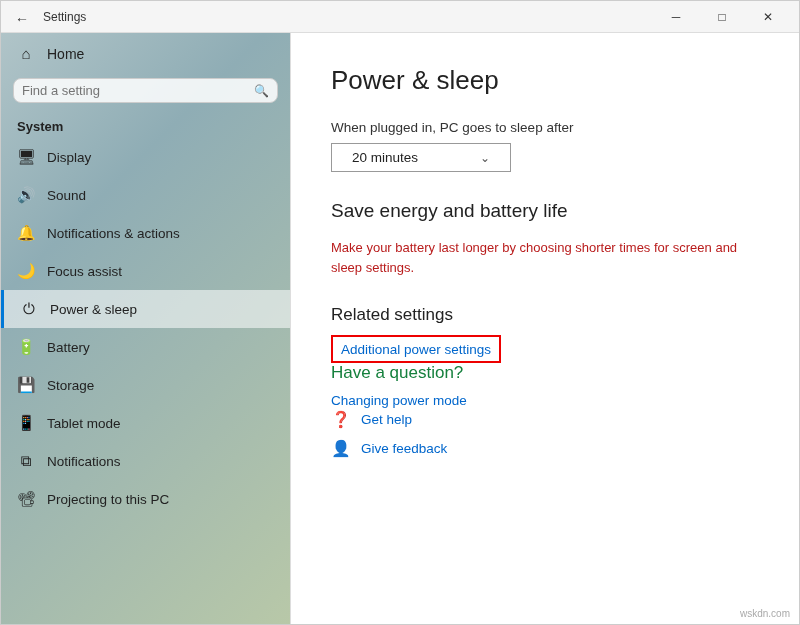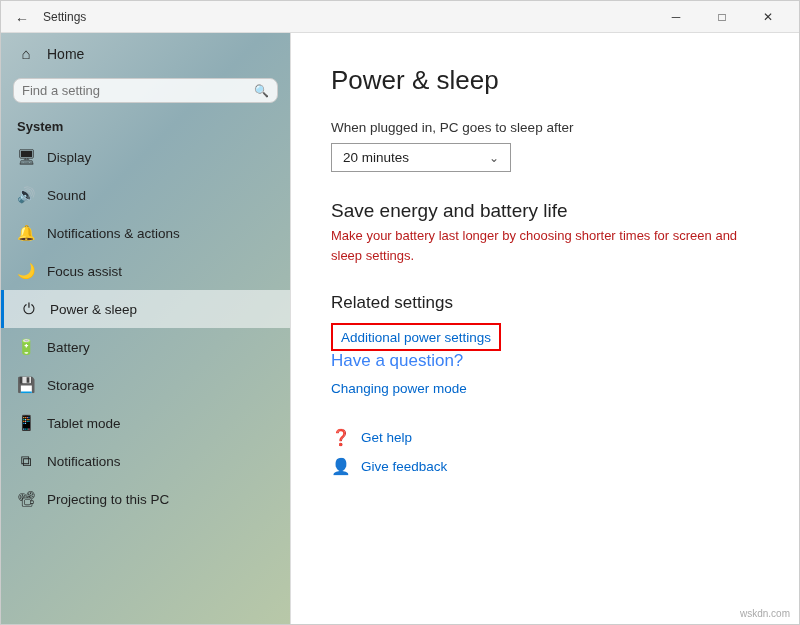--- a/index.html
+++ b/index.html
@@ -153,36 +153,36 @@
       margin-bottom: 8px;
     }
     .dropdown-wrapper {
       margin-bottom: 28px;
     }
     .dropdown {
       display: flex;
       align-items: center;
       justify-content: space-between;
       border: 1px solid #999;
-      padding: 6px 11px;
+      padding: 6px 20px;
       width: 180px;
       cursor: pointer;
       background: #fff;
       font-size: 13.5px;
       color: #222;
     }
     .dropdown-arrow {
       font-size: 12px;
       color: #555;
     }
     .section-title {
       font-size: 19px;
       font-weight: 400;
       color: #222;
-      margin-bottom: 4px;
+      margin-bottom: 16px;
     }
     .section-desc {
       font-size: 13px;
       color: #b91c1c;
       margin-bottom: 28px;
       line-height: 1.5;
     }
     .related-settings-label {
       font-size: 17px;
       font-weight: 400;
@@ -196,30 +196,30 @@
     }
     .related-link {
       color: #0066cc;
       font-size: 13.5px;
       cursor: pointer;
       text-decoration: none;
     }
     .question-title {
       font-size: 17px;
       font-weight: 400;
-      color: #3b82f6;
+      color: #15803d;
       margin-bottom: 10px;
     }
     .question-link {
       color: #0066cc;
       font-size: 13.5px;
       cursor: pointer;
       text-decoration: none;
       display: block;
-      margin-bottom: 32px;
+      margin-bottom: 2px;
     }
     .help-item {
       display: flex;
       align-items: center;
       gap: 10px;
       margin-bottom: 10px;
       cursor: pointer;
     }
     .help-icon {
       font-size: 16px;

